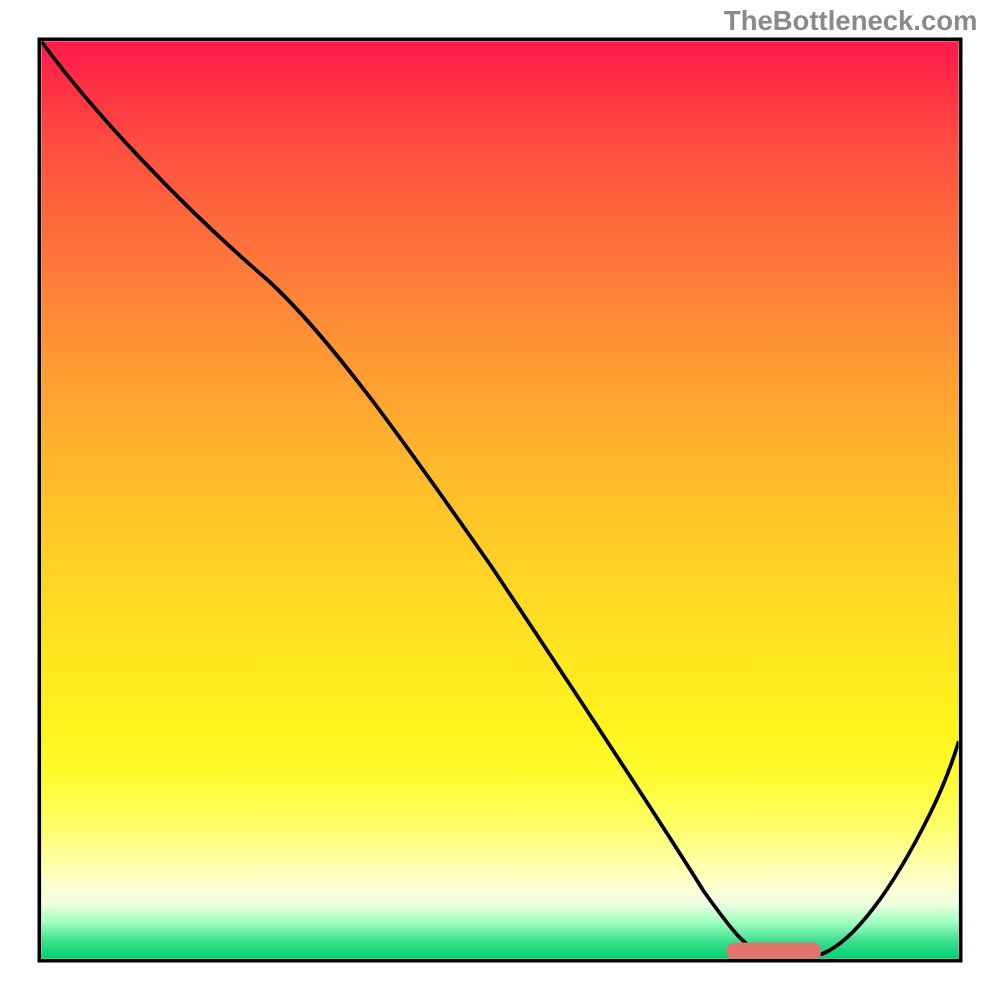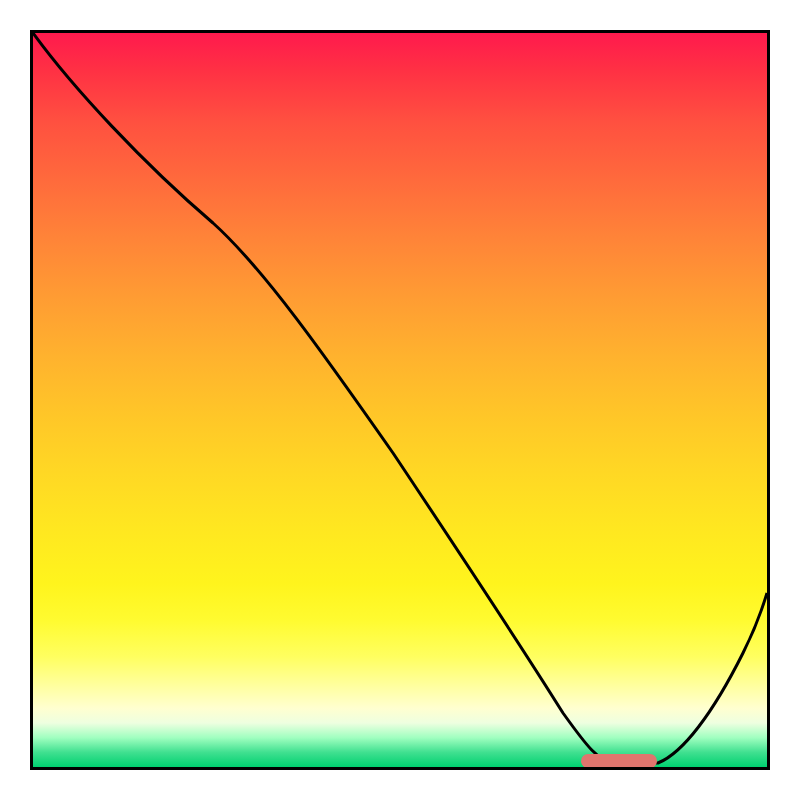--- a/index.html
+++ b/index.html
@@ -73,20 +73,21 @@
     position: absolute;
     background: #e0756e;
     border-radius: 7px;
   }
 </style>
 </head>
 <body>
 
 <div class="container">
 
+  <div class="watermark">TheBottleneck.com</div>
 
   <div class="plot-frame">
     <div class="gradient-bg"></div>
 
     <svg class="curve-svg" viewBox="0 0 734 734" preserveAspectRatio="none">
       <path d="M 0 0
                C 40 55, 110 130, 180 190
                C 230 235, 290 320, 360 420
                C 420 510, 480 600, 530 680
                C 555 715, 565 727, 580 730

